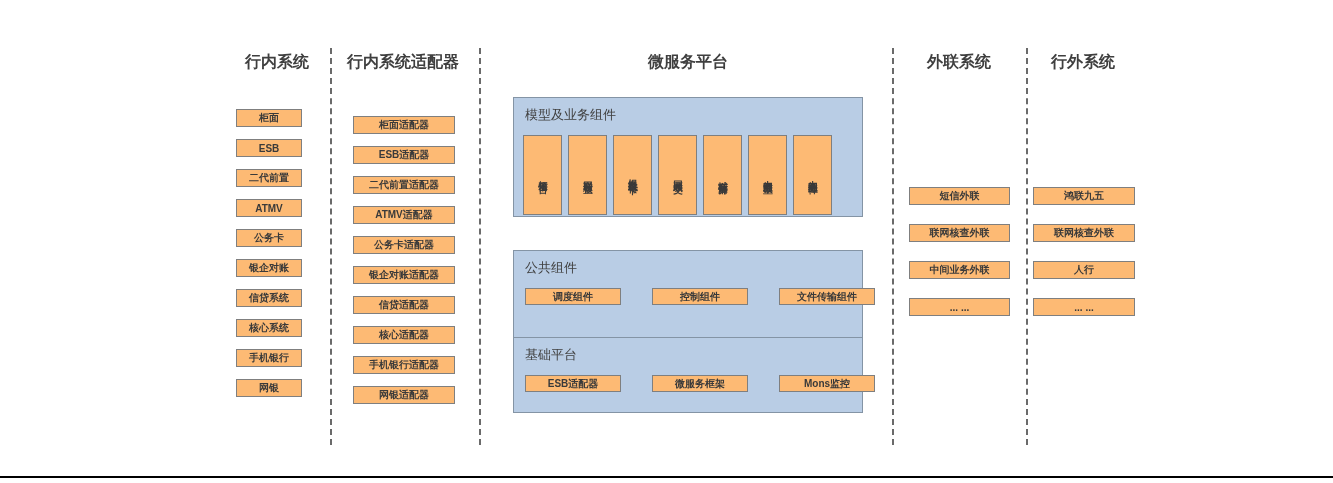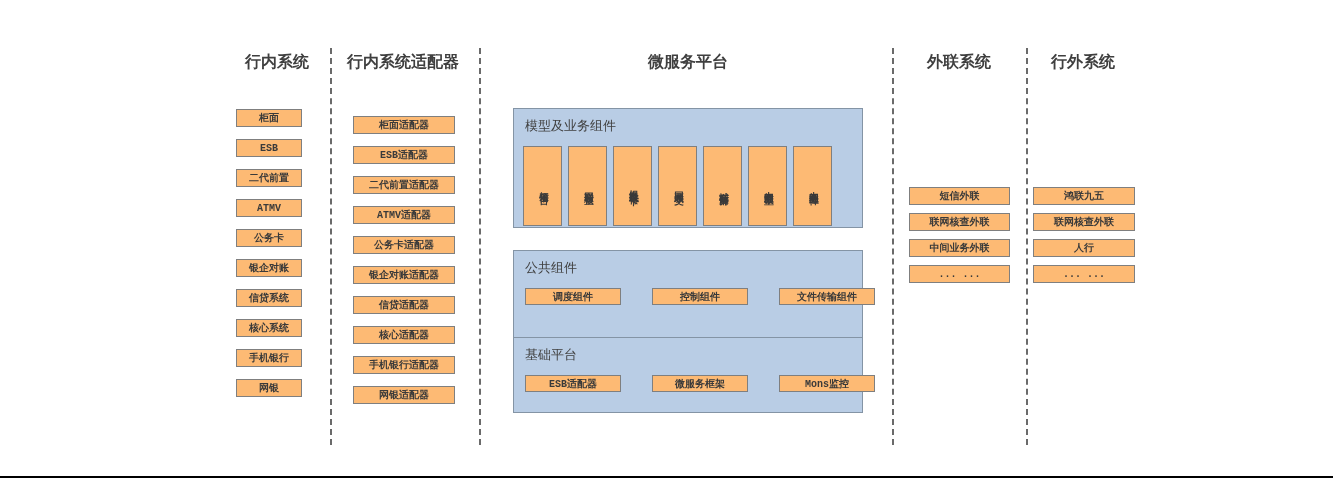--- a/index.html
+++ b/index.html
@@ -2,21 +2,21 @@
 <html><head>
 <meta charset="utf-8">
 <style>
   * { margin: 0; padding: 0; box-sizing: border-box; }
   html, body { background: #ffffff; }
   .canvas {
     position: relative;
     width: 1333px;
     height: 483px;
     background: #ffffff;
-    font-family: Liberation Mono, monospace;
+    font-family: Liberation Sans, sans-serif;
     overflow: hidden;
   }
   .col-header {
     position: absolute;
     top: 52px;
     transform: translateX(-50%);
     font-size: 16px;
     font-weight: bold;
     color: #3f3f3f;
     white-space: nowrap;
@@ -39,21 +39,21 @@
     color: #3a3a3a;
     white-space: nowrap;
     overflow: hidden;
   }
   .vcol {
     position: absolute;
     display: flex;
     flex-direction: column;
   }
   .vcol.tight { gap: 12px; }
-  .vcol.wide  { gap: 8px; }
+  .vcol.wide  { gap: 19px; }
   .vcol .gbox { height: 18px; flex: 0 0 18px; width: 100%; }
   .panel {
     position: absolute;
     background: #b9cde5;
     border: 1.5px solid #8494a5;
   }
   .panel-label {
     position: absolute;
     left: 11px;
     top: 8px;
@@ -118,21 +118,21 @@
     <div class="gbox">二代前置适配器</div>
     <div class="gbox">ATMV适配器</div>
     <div class="gbox">公务卡适配器</div>
     <div class="gbox">银企对账适配器</div>
     <div class="gbox">信贷适配器</div>
     <div class="gbox">核心适配器</div>
     <div class="gbox">手机银行适配器</div>
     <div class="gbox">网银适配器</div>
   </div>
 
-  <div class="panel" style="left:513px; top:108px; width:350px; height:120px">
+  <div class="panel" style="left:513px; top:97px; width:350px; height:120px">
     <div class="panel-label">模型及业务组件</div>
     <div class="hrow row-model">
       <div class="gbox">短信平台</div>
       <div class="gbox">联网核查</div>
       <div class="gbox">银联及银行卡</div>
       <div class="gbox">同城票交</div>
       <div class="gbox">城商行清算</div>
       <div class="gbox">中间业务模型</div>
       <div class="gbox">中间业务组件</div>
     </div>

